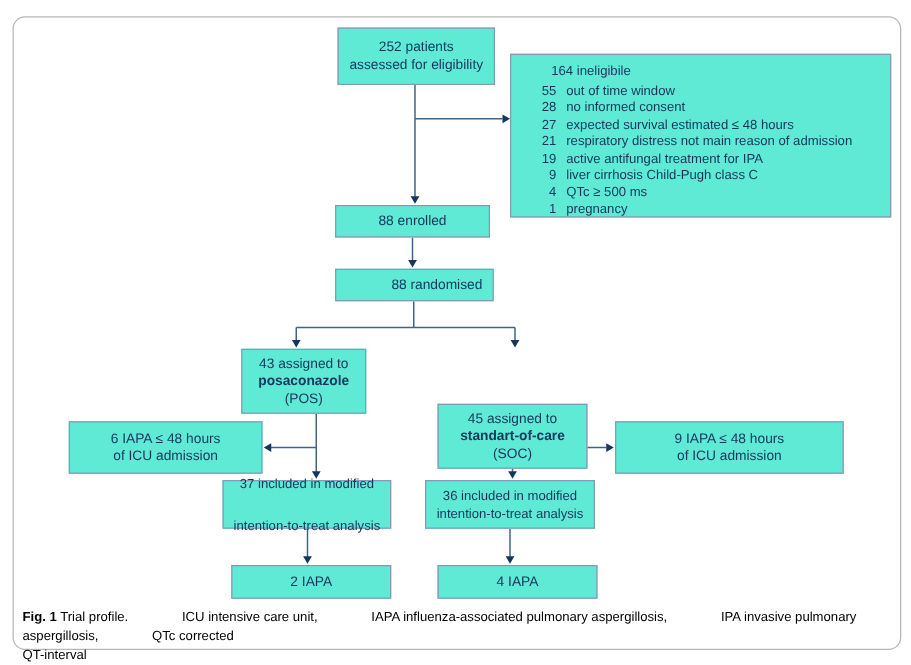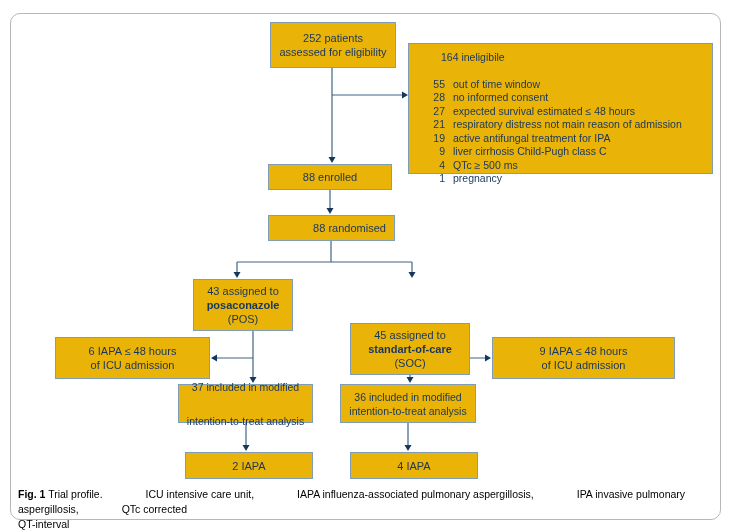--- a/index.html
+++ b/index.html
@@ -8,34 +8,34 @@
     font-family:"Liberation Sans",sans-serif;overflow:hidden;
   }
   .frame{
     position:absolute;left:10px;top:13px;width:709px;height:505px;
     border:1px solid var(--frame-border,#b7b7b7);border-radius:10px;background:#fff;
   }
   .connectors{position:absolute;left:0;top:0;width:729px;height:532px;pointer-events:none;}
   .connectors line{stroke:var(--connector,#3f6487);stroke-width:1.2;}
   .connectors polygon{fill:var(--arrowhead,#17365d);}
   .fbox{
-    position:absolute;box-sizing:border-box;background:#eab308;
+    position:absolute;box-sizing:border-box;background:#5eead4;
     border:1px solid var(--box-border,#7f9db9);
     color:var(--text,#17365d);font-size:11px;line-height:14px;
     display:flex;flex-direction:column;justify-content:center;align-items:center;
     text-align:center;
   }
   .fbox .b{font-weight:bold;}
   .box-eligibility{left:270px;top:22px;width:126px;height:46px;}
   .box-ineligible{
     left:408px;top:43px;width:305px;height:131px;
     justify-content:flex-start;align-items:stretch;text-align:left;
     font-size:10.5px;line-height:13.5px;padding:7px 4px 0 14px;
   }
-  .box-ineligible .title{margin-left:18px;margin-bottom:13px;}
+  .box-ineligible .title{margin-left:18px;margin-bottom:2px;}
   .inel-row{display:flex;}
   .inel-row .num{width:22px;text-align:right;flex:0 0 auto;}
   .inel-row .reason{margin-left:8px;}
   .box-enrolled{left:268px;top:164px;width:124px;height:26px;}
   .box-randomised{left:268px;top:215px;width:127px;height:26px;padding-left:36px;}
   .box-pos{left:193px;top:279px;width:100px;height:52px;}
   .box-soc{left:350px;top:279px;width:120px;height:52px;margin-top:44px;}
   .box-iapa-left{left:55px;top:337px;width:155px;height:42px;}
   .box-iapa-right{left:492px;top:337px;width:183px;height:42px;}
   .box-itt-left{left:178px;top:384px;width:135px;height:39px;font-size:10.5px;gap:20px;}

